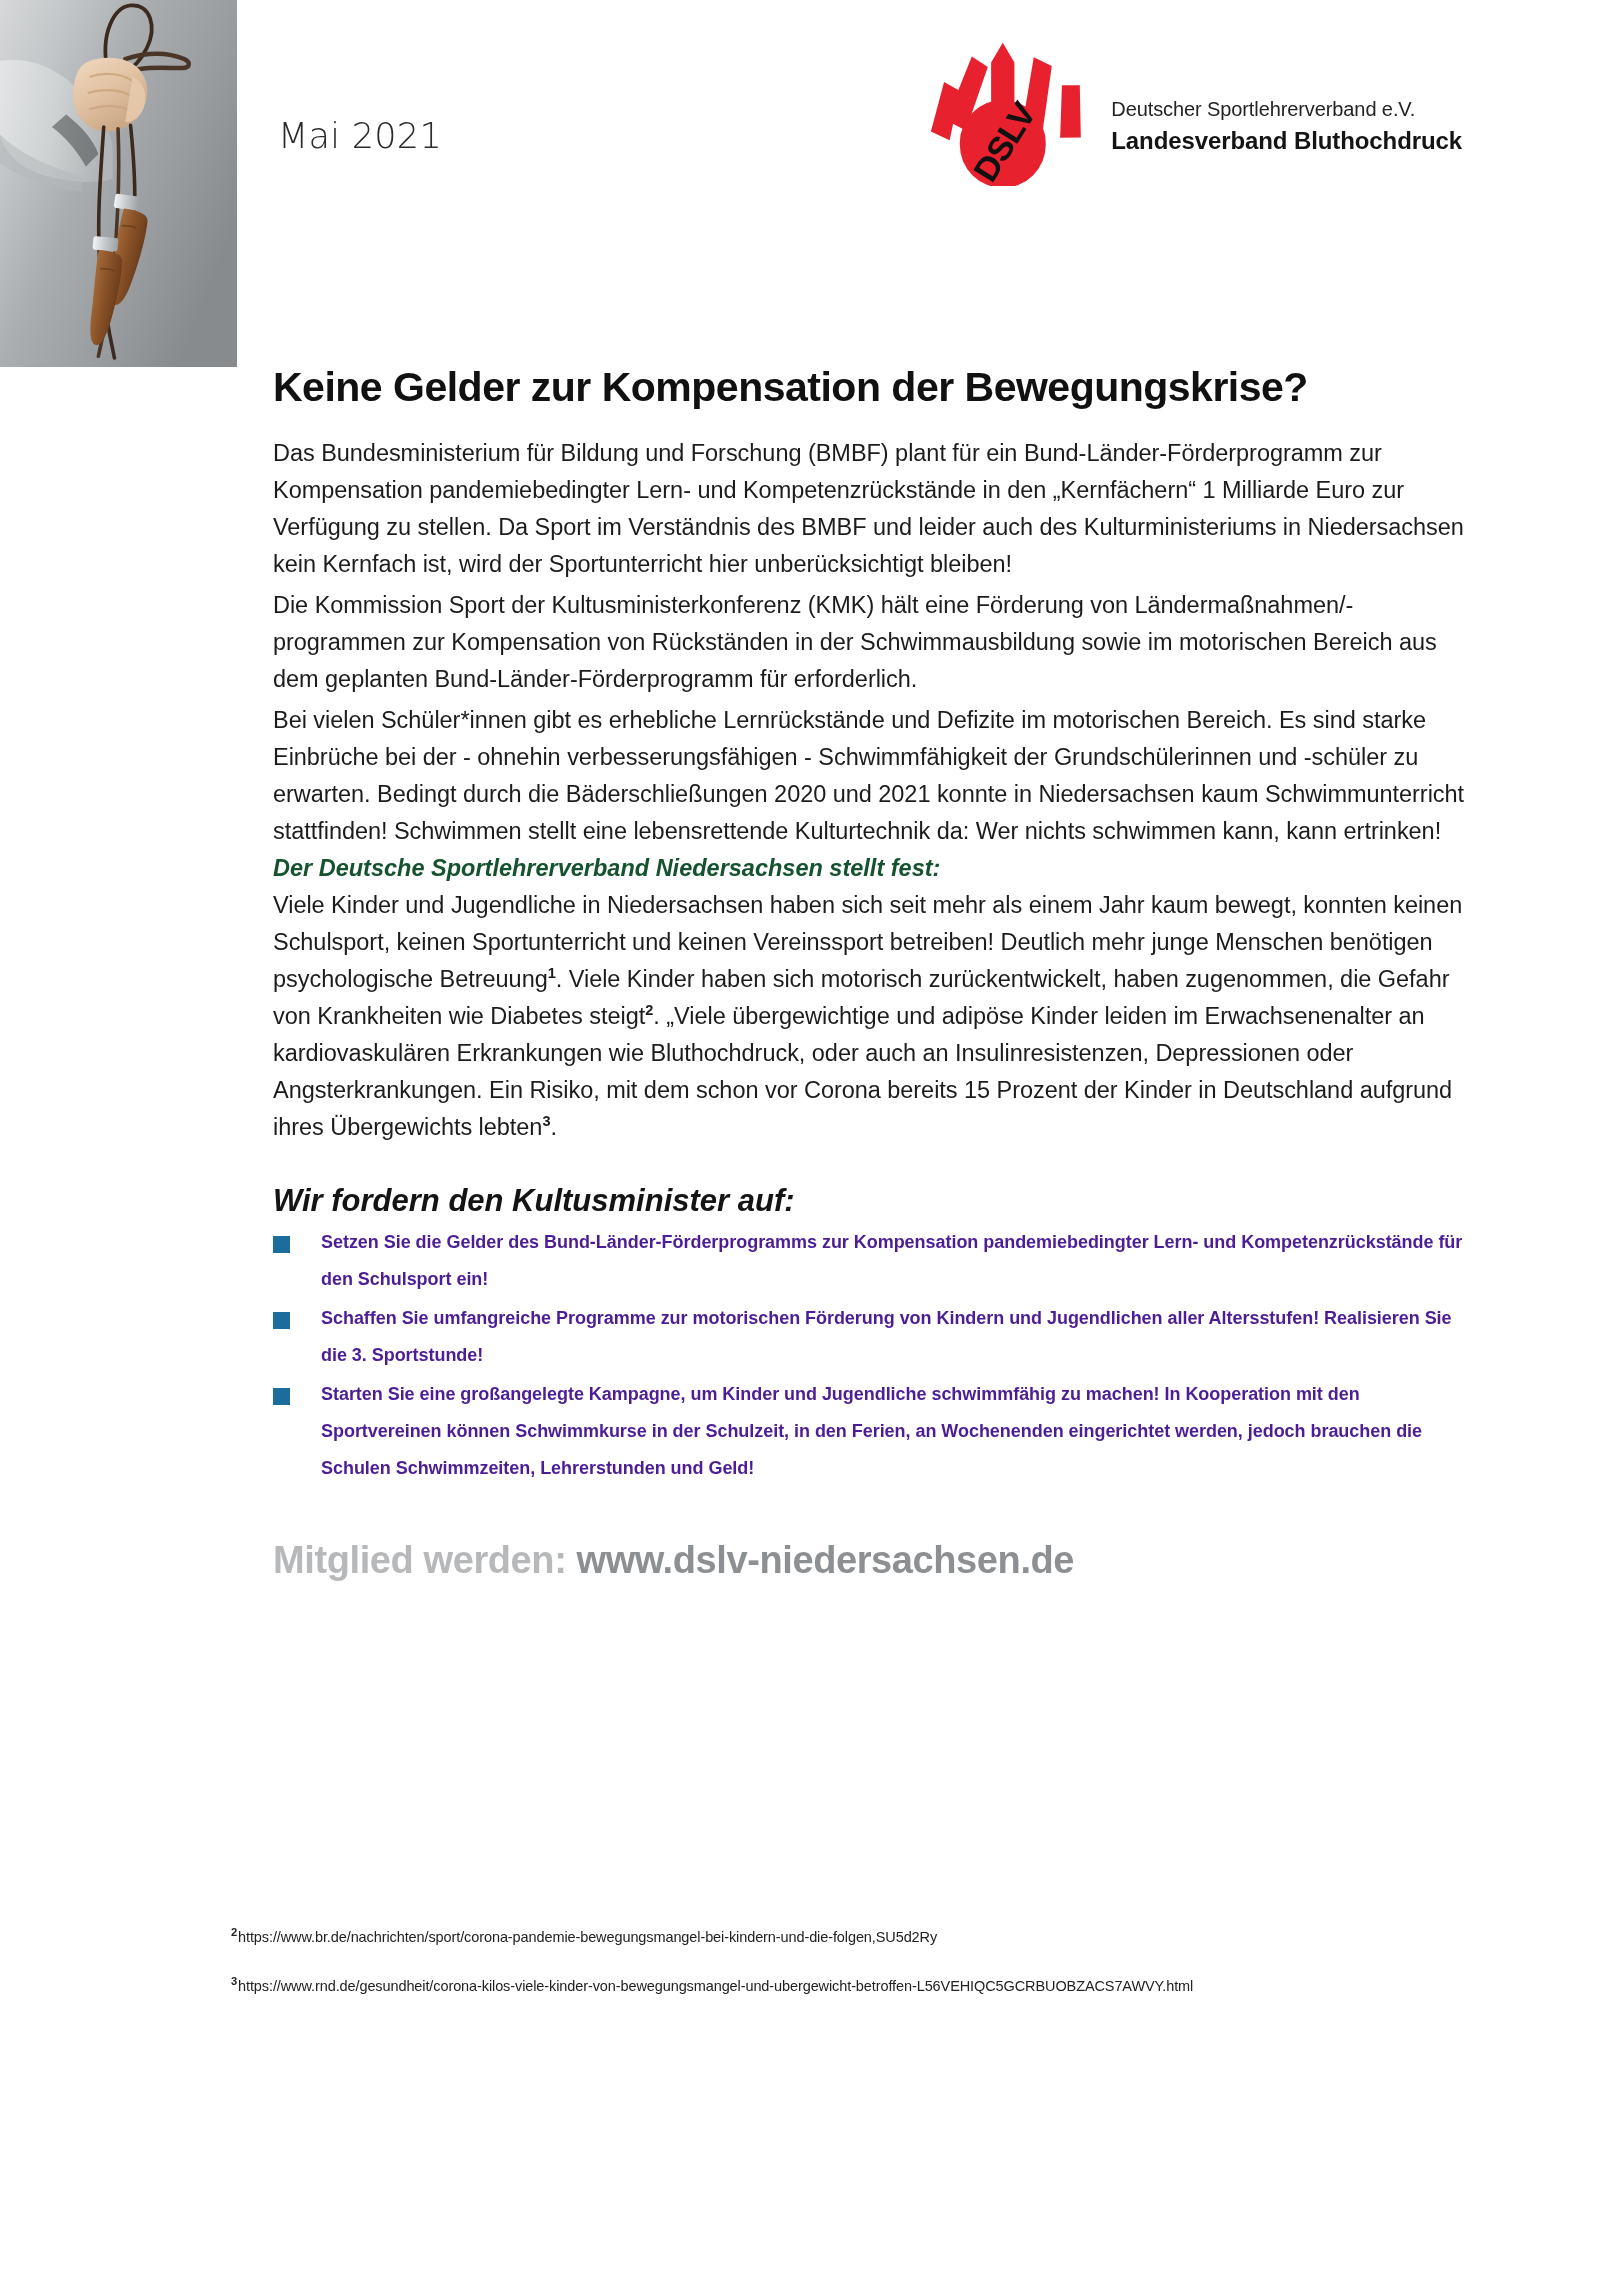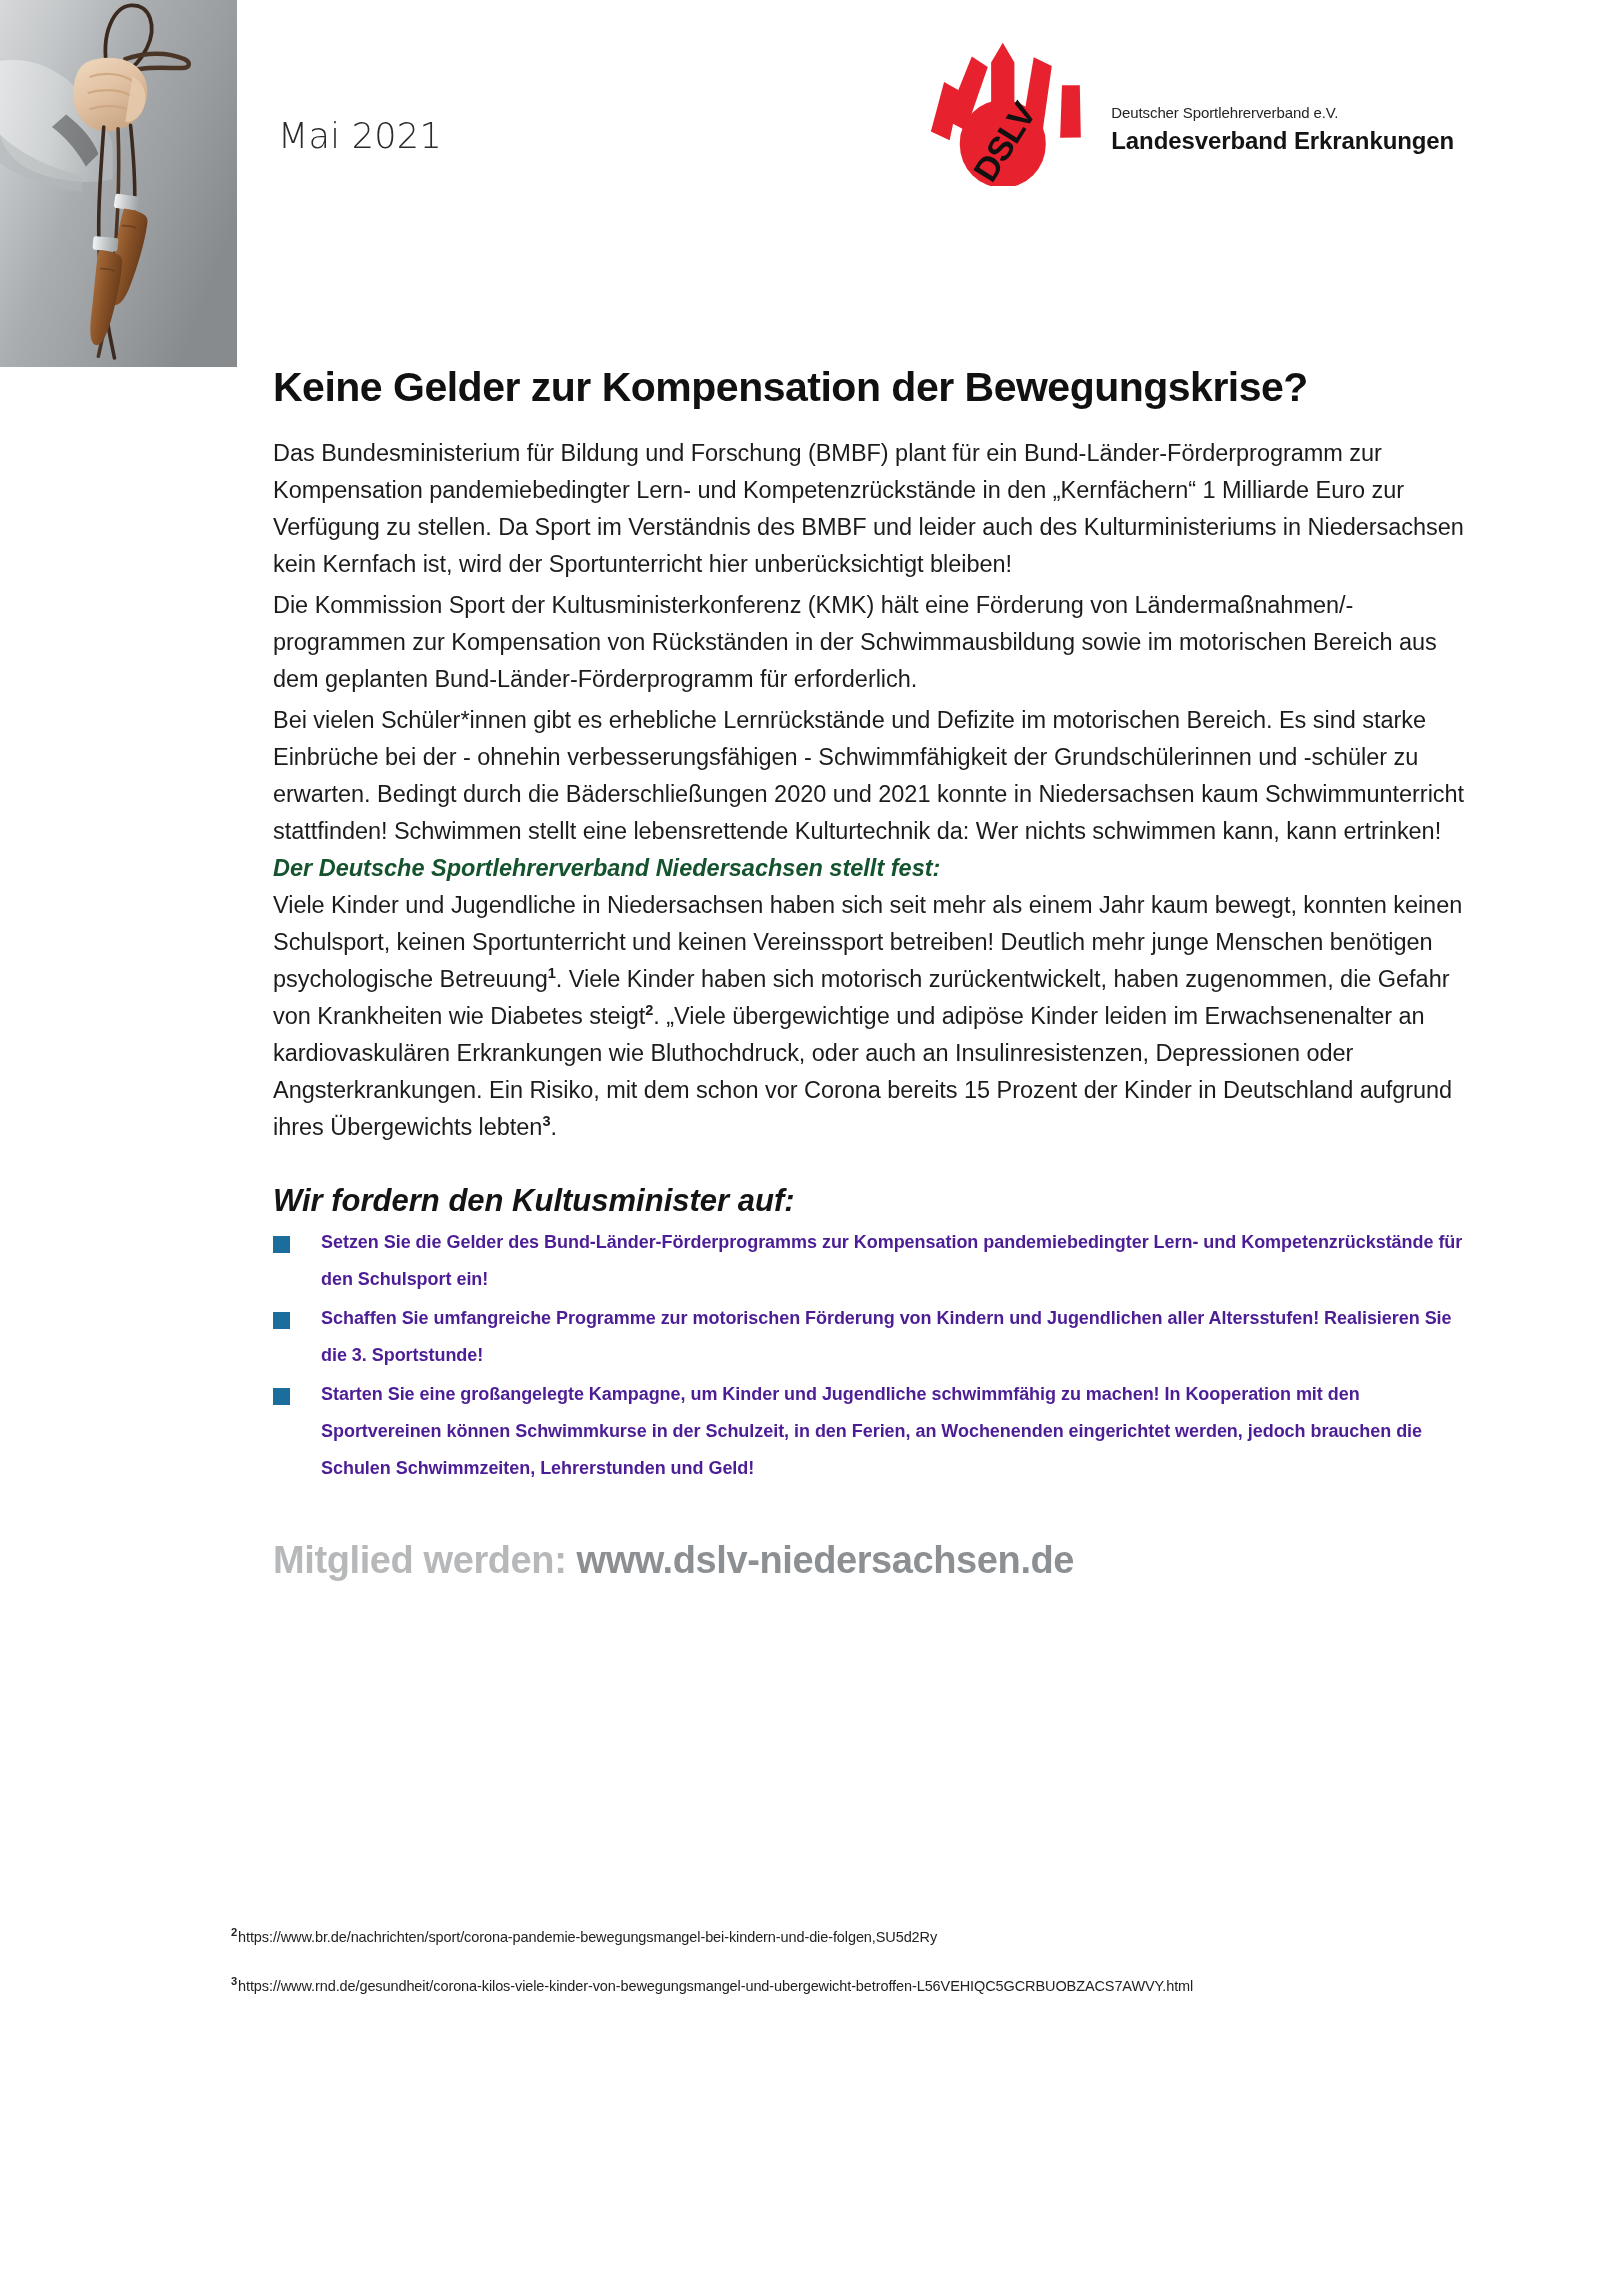--- a/index.html
+++ b/index.html
@@ -57,21 +57,21 @@
     gap: 14.3px;
   }
   .logo-mark { width: 184px; height: 154px; position: relative; display:block; }
   .logo-mark svg { display:block; width:184px; height:154px; }
 
   .logo-text {
     padding-bottom: 27px;
     line-height: 1.45;
   }
   .logo-line1 {
-    font-size: 15px;
+    font-size: 20px;
     font-weight: 400;
     color: #242424;
     letter-spacing: -0.1px;
     white-space: nowrap;
     margin-top: 20px;
   }
   .logo-line2 {
     font-size: 24px;
     font-weight: 700;
     color: #141414;
@@ -273,21 +273,21 @@
           <path d="M52,124 A48,48 0 0 1 148,124 L148,126 A48,48 0 0 1 52,126 Z"></path>
           <path d="M56,124 C56,150 76,170 100,170 C124,170 144,150 144,124 Z"></path>
         </g>
         <g fill="#111111" font-family="'Liberation Sans', sans-serif" font-weight="700" font-size="38" letter-spacing="-1">
           <text transform="translate(88,170) rotate(-58)">DSLV</text>
         </g>
       </svg>
     </span>
     <span class="logo-text">
       <div class="logo-line1">Deutscher Sportlehrerverband e.V.</div>
-      <div class="logo-line2">Landesverband Erkrankungen</div>
+      <div class="logo-line2">Landesverband Bluthochdruck</div>
     </span>
   </div>
 </div>
 
 <div class="content">
 
   <h1 class="headline">Keine Gelder zur Kompensation der Bewegungskrise?</h1>
 
   <p class="body-par">Das Bundesministerium für Bildung und Forschung (BMBF) plant für ein Bund-Länder-Förderprogramm zur Kompensation pandemiebedingter Lern- und Kompetenzrückstände in den „Kernfächern“ 1 Milliarde Euro zur Verfügung zu stellen. Da Sport im Verständnis des BMBF und leider auch des Kulturministeriums in Niedersachsen kein Kernfach ist, wird der Sportunterricht hier unberücksichtigt bleiben!</p>
   <p class="body-par">Die Kommission Sport der Kultusministerkonferenz (KMK) hält eine Förderung von Ländermaßnahmen/-programmen zur Kompensation von Rückständen in der Schwimmausbildung sowie im motorischen Bereich aus dem geplanten Bund-Länder-Förderprogramm für erforderlich.</p>

